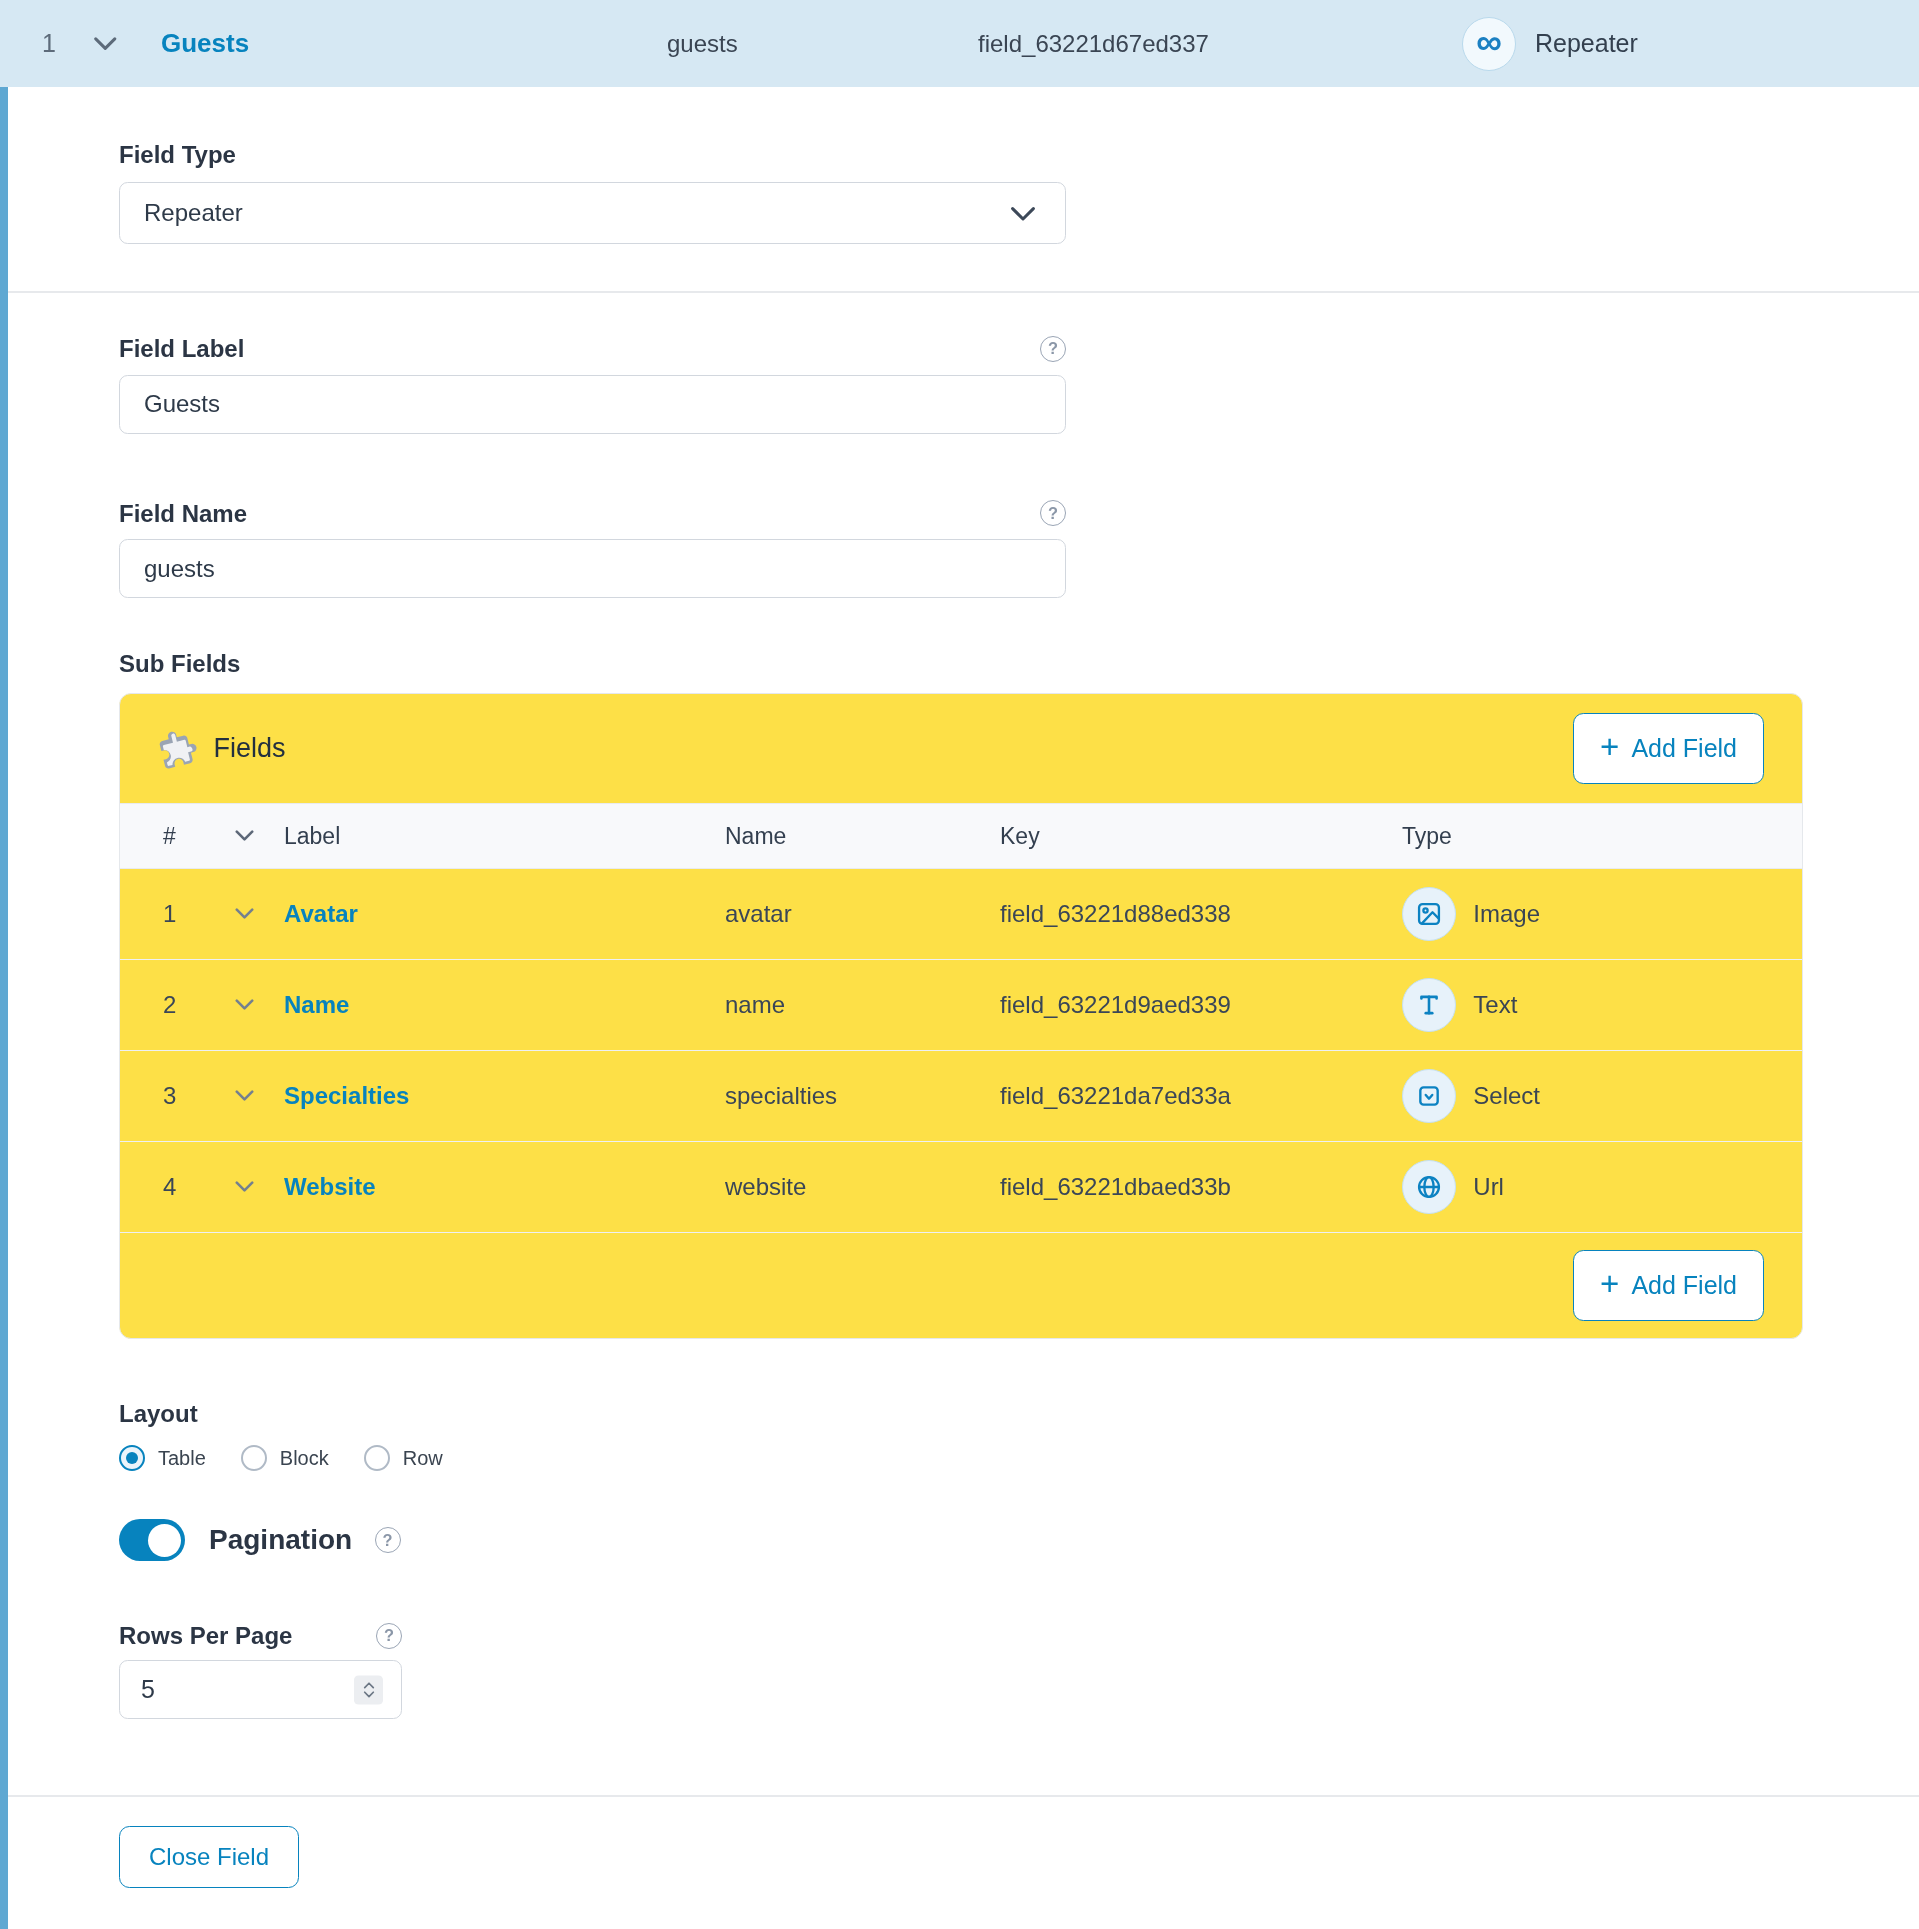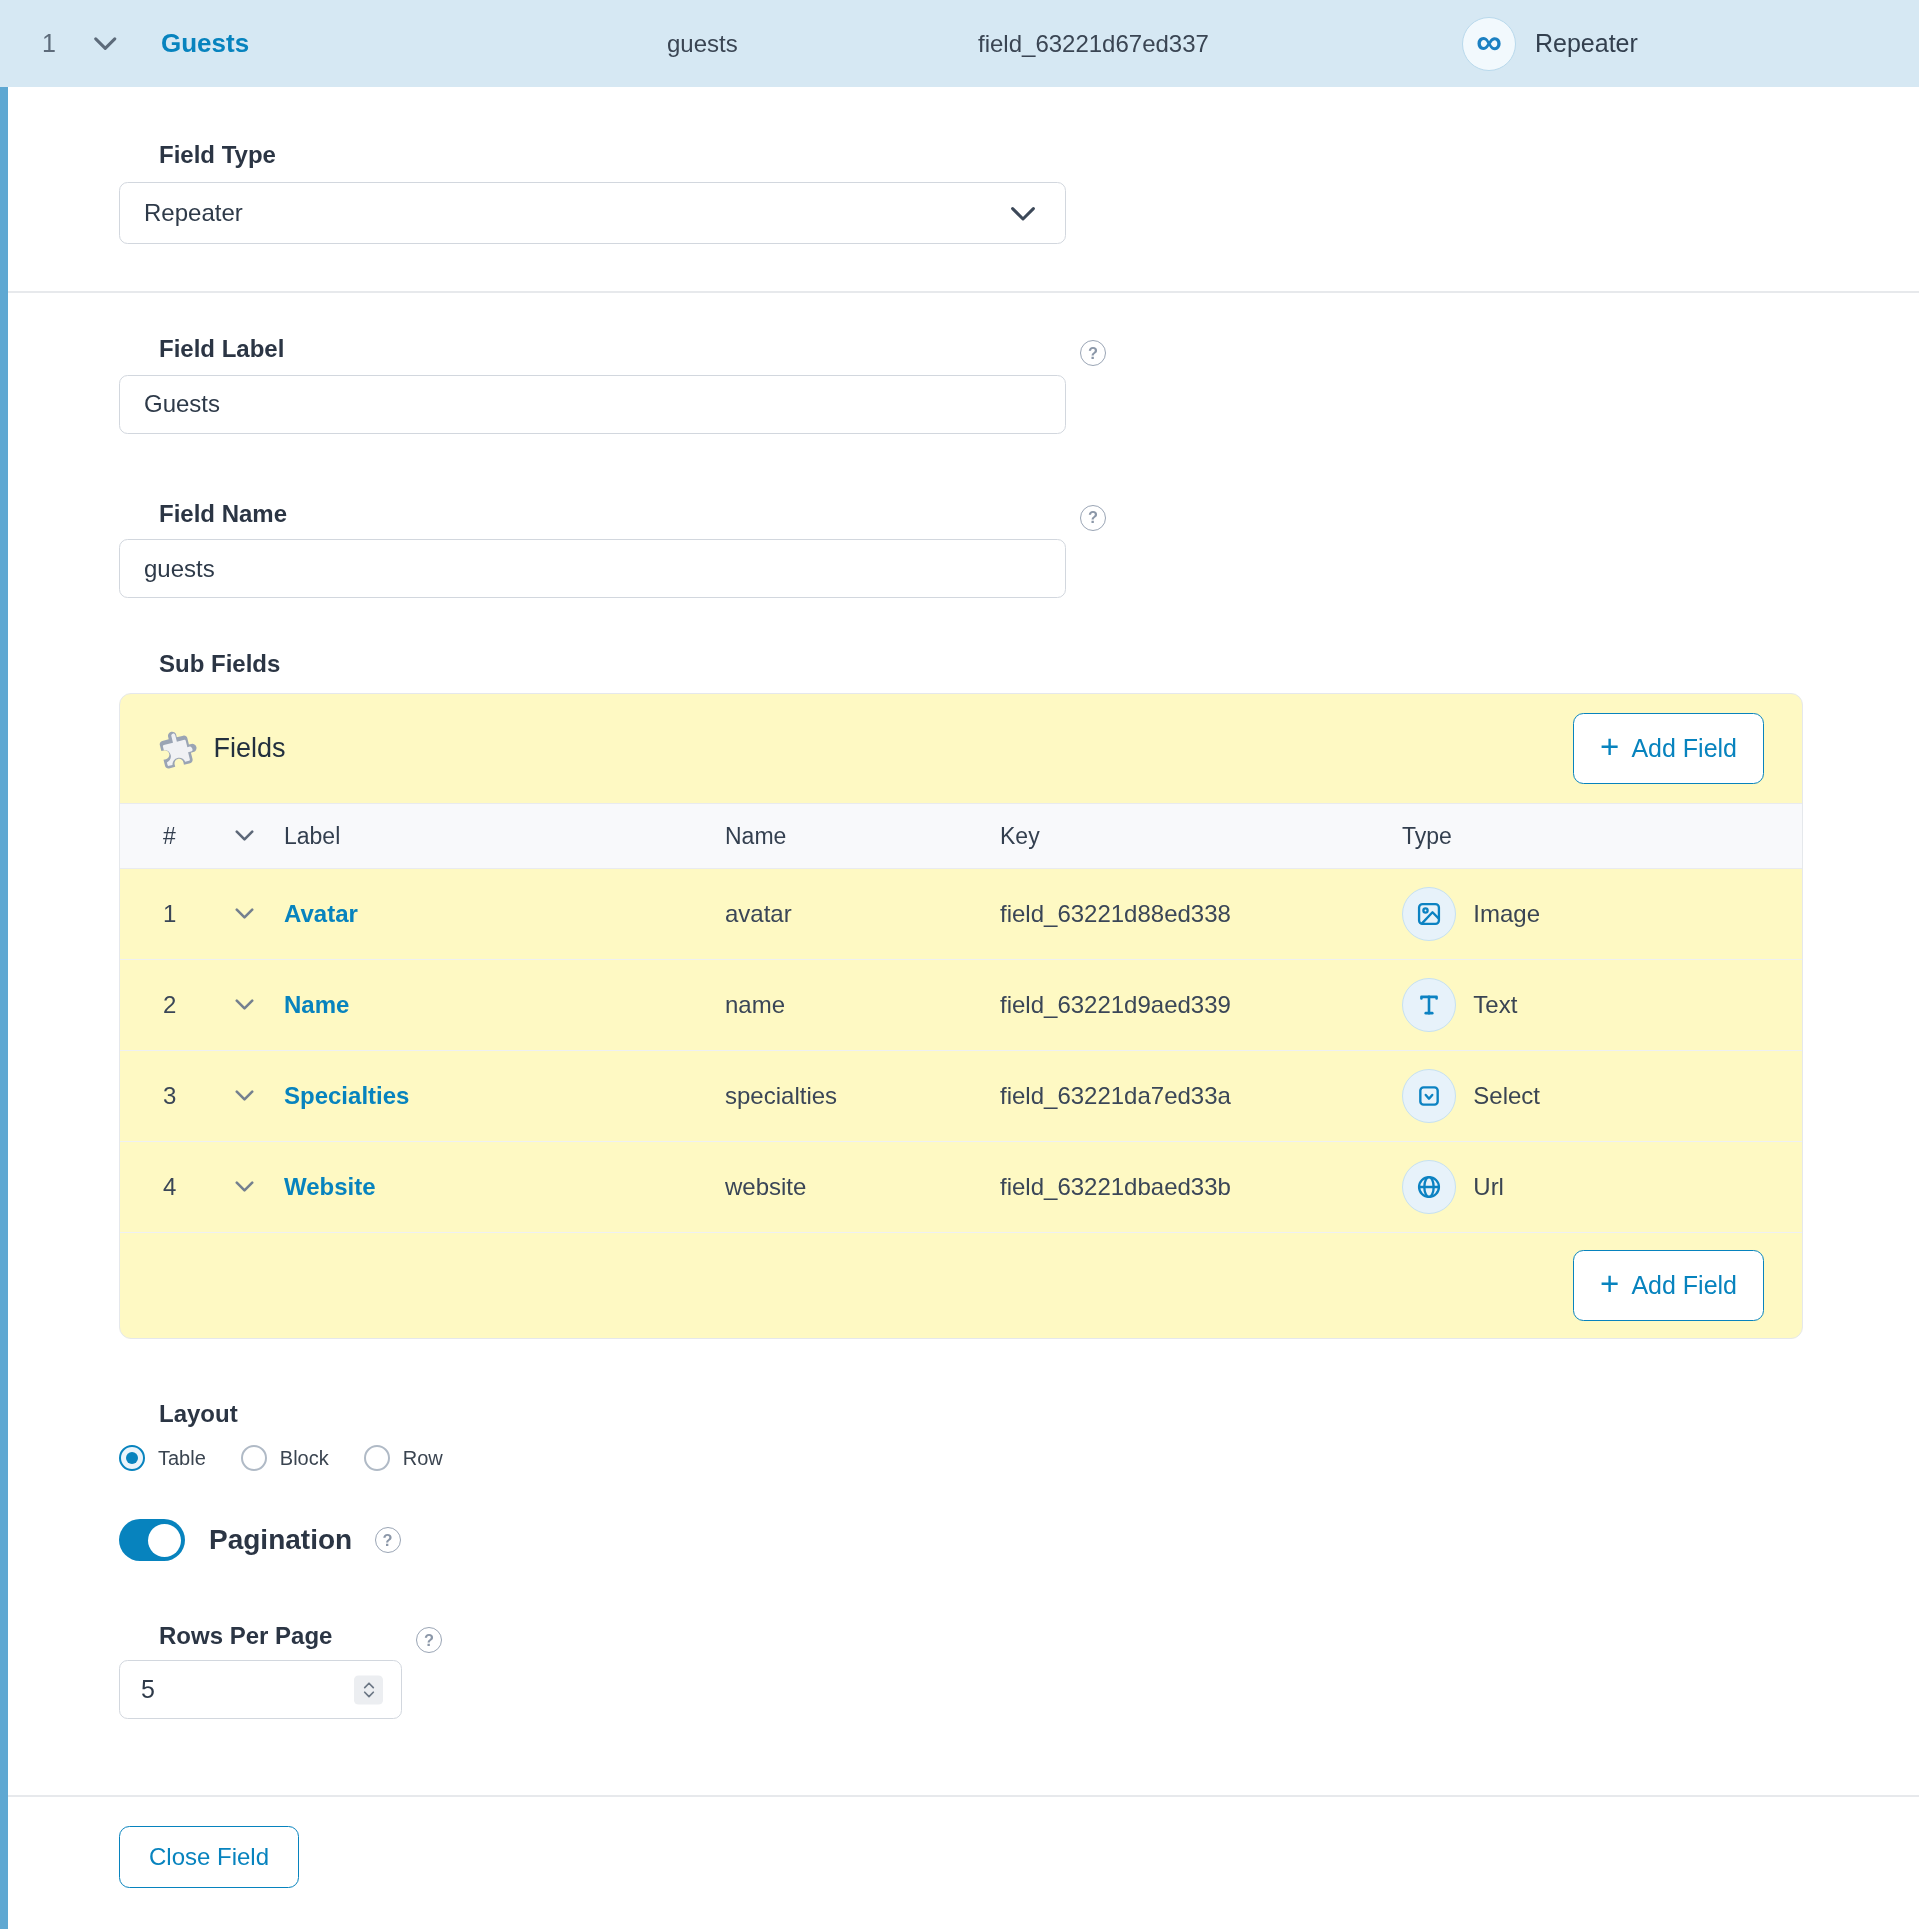--- a/index.html
+++ b/index.html
@@ -38,21 +38,21 @@
   .tab{
     display:flex;align-items:center;font-size:24px;color:#5d6b7e;cursor:pointer;
     border-bottom:5.2px solid transparent;box-sizing:border-box;
   }
   .tab.active{color:#20303f;border-bottom-color:#0783be;}
 
   
   .sec{padding-left:111px;}
   .setting-label{
     font-size:24px;font-weight:700;color:#2b3544;line-height:35px;
-    display:flex;justify-content:space-between;align-items:flex-end;margin-left:40px;
+    display:flex;justify-content:space-between;align-items:center;
   }
   .w-input{width:947px;}
   .help{
     width:26px;height:26px;border-radius:50%;border:1.7px solid #9aa5b5;box-sizing:border-box;
     display:flex;align-items:center;justify-content:center;
     font-size:16.4px;color:#8b97a8;font-weight:700;flex:0 0 auto;
   }
   .select-box{
     margin-top:10.4px;width:947px;height:62px;background:#fff;
     border:1.7px solid #d2d7de;border-radius:8.6px;box-sizing:border-box;
@@ -65,21 +65,21 @@
     font-size:24px;color:#2e3a49;font-family:inherit;background:#fff;outline:none;display:block;
   }
   .divider{height:1.7px;background:#e7e9ec;}
   .sec-fieldtype{padding-top:50px;padding-bottom:47px;}
   .sec-fieldlabel{padding-top:38px;}
   .sec-fieldname{margin-top:62px;}
   .sec-subfields{margin-top:48px;}
 
   
   .fields-card{
-    margin-top:12px;width:1684px;background:#fef9c3;
+    margin-top:12px;width:1684px;background:#fde047;
     border:1.7px solid #e5e8ec;border-radius:12px;overflow:hidden;box-sizing:border-box;
   }
   .card-head{height:109px;display:flex;align-items:center;padding:0 38px;}
   .puzzle{margin-right:15.6px;display:flex;}
   .card-title{font-size:27px;color:#23303f;font-weight:500;}
   .btn-blue{
     display:inline-flex;align-items:center;gap:12px;background:#fff;
     border:1.7px solid #0783be;color:#0783be;border-radius:10.4px;
     height:71px;padding:0 26px;font-size:25px;font-weight:500;cursor:pointer;
     font-family:inherit;box-sizing:border-box;

